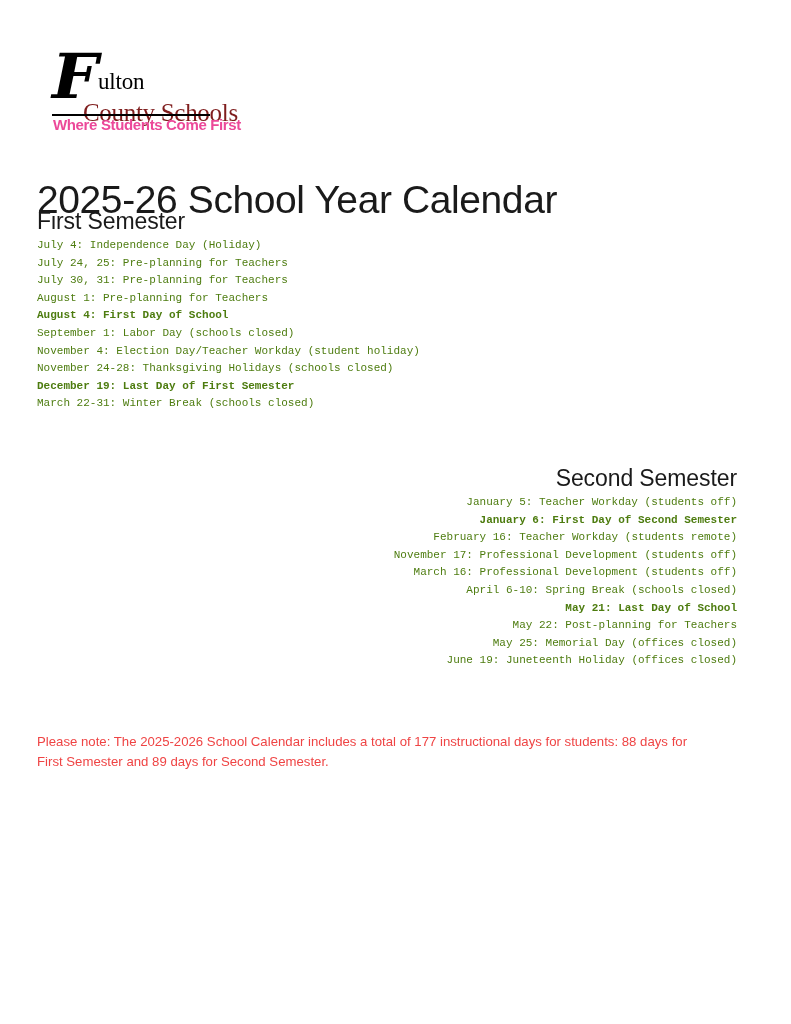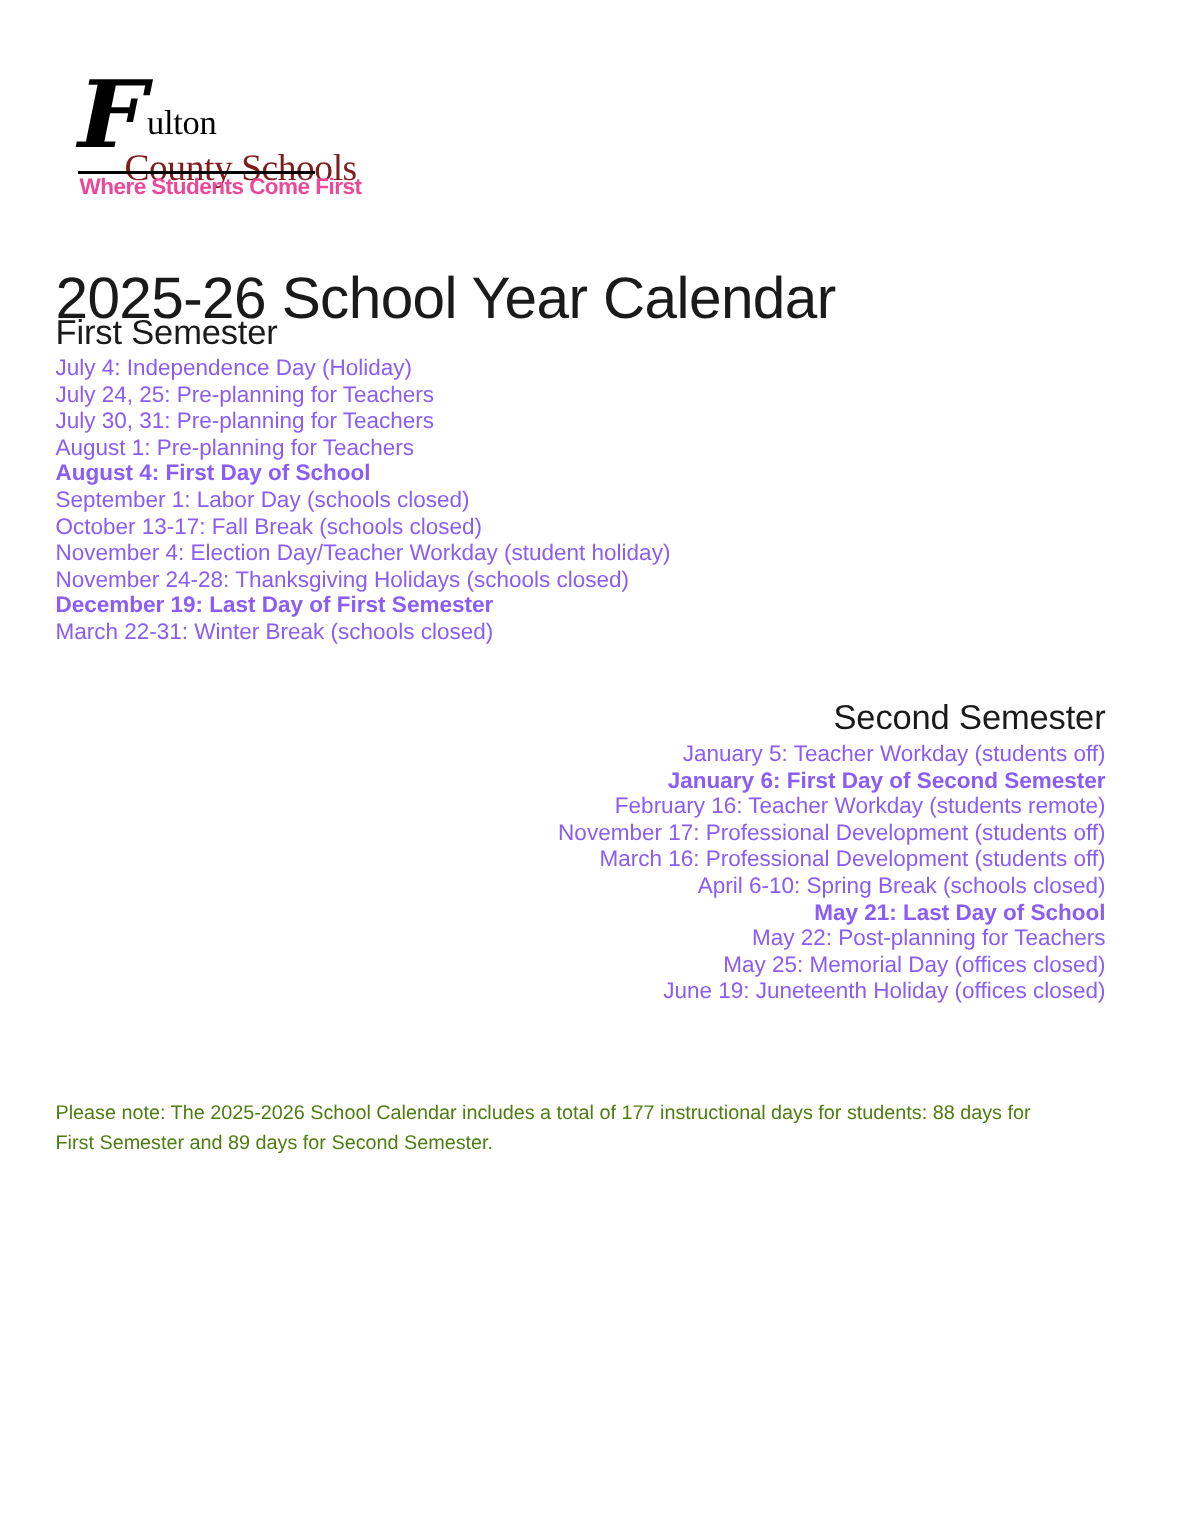--- a/index.html
+++ b/index.html
@@ -120,38 +120,39 @@
   }
   #semester-first { top: 208px; }
   #semester-second { top: 465px; text-align: right; }
 
   .event-list {
     list-style: none;
     margin: 0;
     padding: 0;
   }
   .event-item {
-    font-size: 15px;
+    font-size: 11px;
     line-height: 17.6px;
-    color: #8b5cf6;
-    white-space: nowrap;
+    color: #4d7c0f;
+    white-space: nowrap;
+    font-family: Liberation Mono, monospace;
   }
   .event-item.bold {
     font-weight: 700;
   }
 
   
   .note {
     position: absolute;
     left: 37px;
     top: 719px;
     width: 672px;
     font-size: 13.2px;
     line-height: 19.5px;
-    color: #4d7c0f;
+    color: #ef4444;
   }
 </style>
 </head>
 <body>
 
 <div class="page">
 
   <div class="logo-block">
     <div class="logo-wordmark">
       <span class="logo-script-f">F</span>
@@ -166,21 +167,20 @@
 
   <section class="semester" id="semester-first">
     <h2 class="section-title">First Semester</h2>
     <ul class="event-list">
         <li class="event-item">July 4: Independence Day (Holiday)</li>
         <li class="event-item">July 24, 25: Pre-planning for Teachers</li>
         <li class="event-item">July 30, 31: Pre-planning for Teachers</li>
         <li class="event-item">August 1: Pre-planning for Teachers</li>
         <li class="event-item bold">August 4: First Day of School</li>
         <li class="event-item">September 1: Labor Day (schools closed)</li>
-        <li class="event-item">October 13-17: Fall Break (schools closed)</li>
         <li class="event-item">November 4: Election Day/Teacher Workday (student holiday)</li>
         <li class="event-item">November 24-28: Thanksgiving Holidays (schools closed)</li>
         <li class="event-item bold">December 19: Last Day of First Semester</li>
         <li class="event-item">March 22-31: Winter Break (schools closed)</li>
       </ul>
   </section>
 
   <section class="semester" id="semester-second">
     <h2 class="section-title">Second Semester</h2>
     <ul class="event-list">

